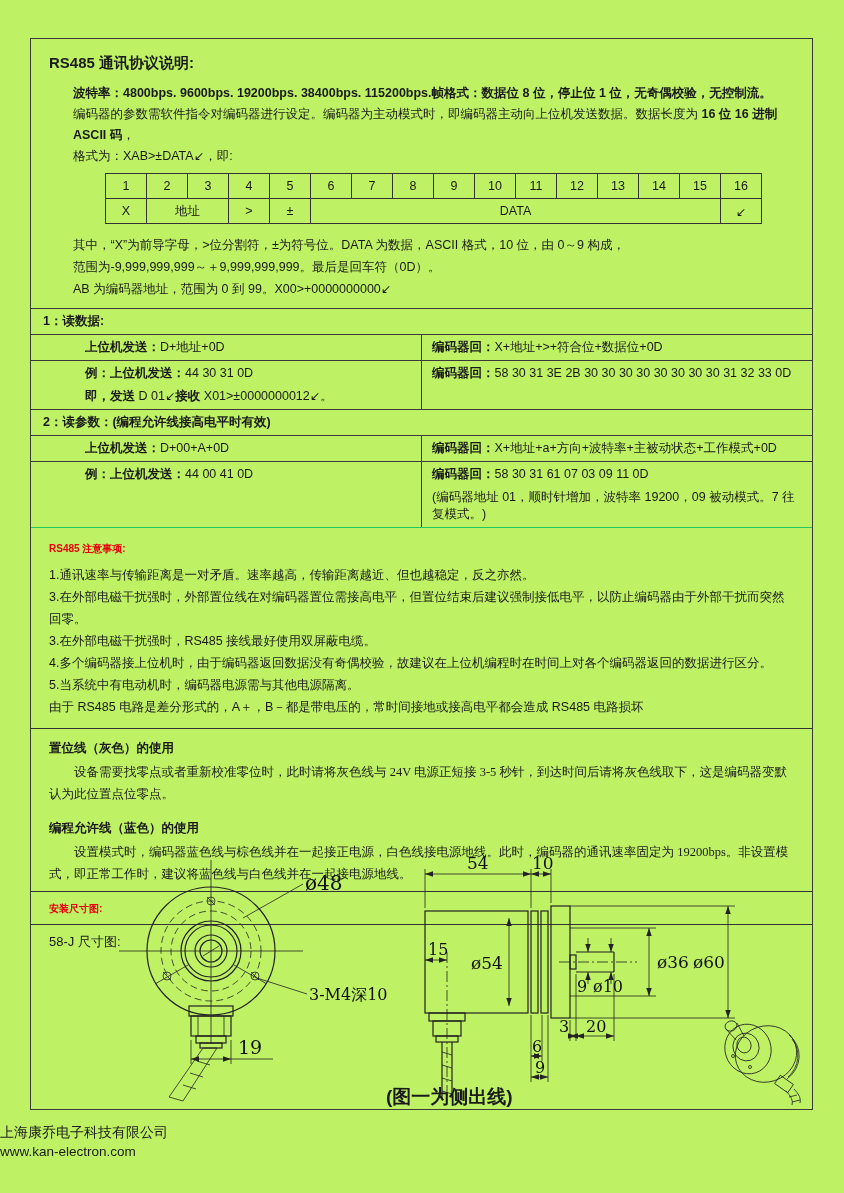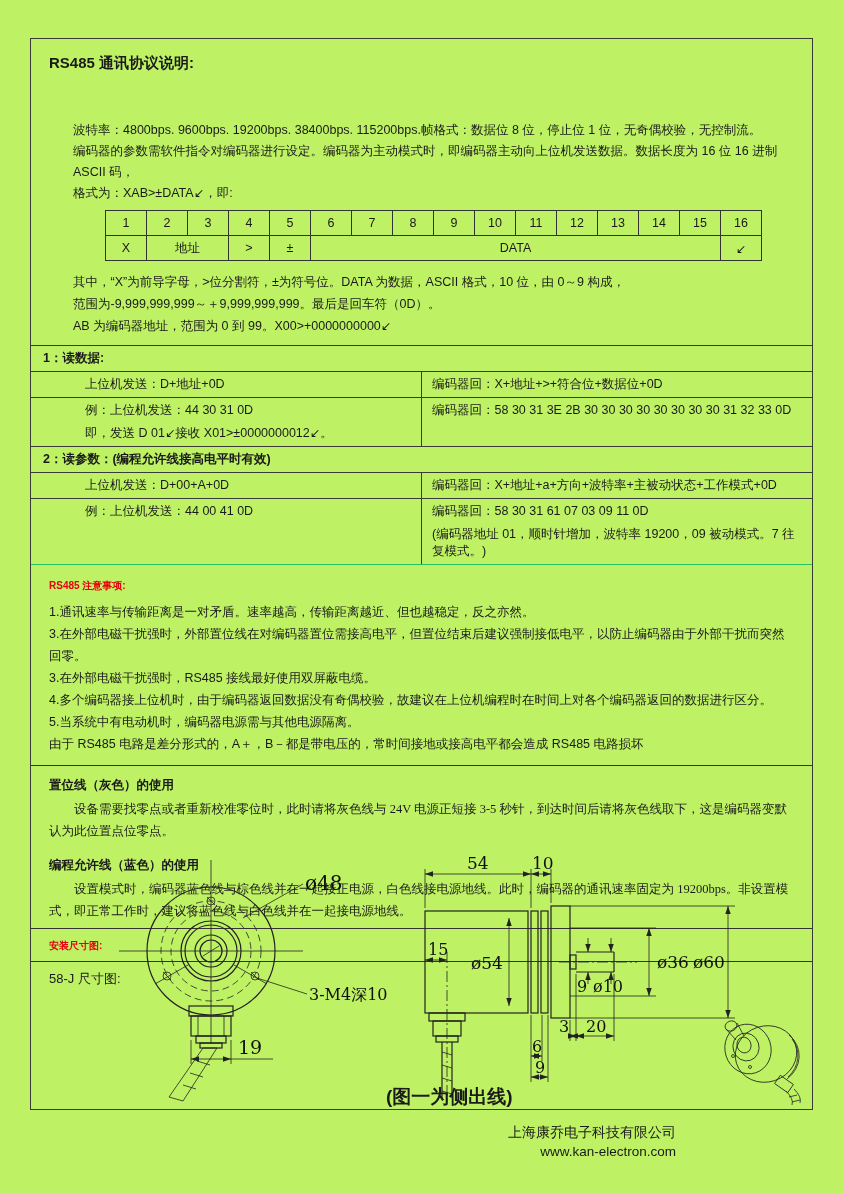--- a/index.html
+++ b/index.html
@@ -1,19 +1,19 @@
 <!DOCTYPE html>
 <html><head>
 <meta charset="utf-8">
 <style>
   html,body{margin:0;padding:0;background:#fff;}
   .page{position:relative;width:844px;height:1193px;background:#bef264;
         font-family:"Liberation Sans","DejaVu Sans",sans-serif;color:#1a1a1a;overflow:hidden;}
   .frame{position:absolute;left:30px;top:38px;width:783px;height:1072px;border:1.5px solid #3a3a3a;box-sizing:border-box;}
-  .b{font-weight:normal;margin-top:37px;}
+  .b{font-weight:bold;}
   .doc-title{font-weight:bold;font-size:15px;padding:15px 18px 0 18px;}
   .intro{padding:10px 18px 0 42px;font-size:12.5px;line-height:21px;}
   .fmt-table{border-collapse:collapse;margin:6px 0 8px 74px;}
   .fmt-table td{border:1px solid #333;width:40px;height:24px;text-align:center;font-size:12.5px;padding:0;}
   .body1{padding:2px 18px 8px 42px;font-size:12.5px;line-height:22px;}
   .body1 p{margin:0;}
   .comm{width:100%;border-collapse:collapse;font-size:12.5px;}
   .comm td{padding:4px 8px;vertical-align:top;border-top:1px solid #3a3a3a;}
   .comm td.sec{font-weight:bold;padding-left:12px;}
   .comm td.l{width:50%;padding-left:54px;border-right:1px solid #3a3a3a;}
@@ -29,21 +29,21 @@
   .wire p{margin:0 0 4px 0;text-indent:2em;font-family:Liberation Serif, serif;}
   .dim-head{font-size:13px;padding:8px 18px 0 18px;}
   .drawings{position:absolute;left:0;top:817px;width:783px;height:252px;}
   .drawings svg{position:absolute;}
   .cad{stroke:#222;fill:none;stroke-width:1.2;}
   .thin{stroke:#222;fill:none;stroke-width:0.8;}
   .dash{stroke-dasharray:7 4;}
   .dashdot{stroke-dasharray:11 3 2 3;}
   .dimtext{font-family:"DejaVu Serif",serif;fill:#111;}
   .caption{position:absolute;left:355px;top:228px;font-weight:bold;font-size:19px;}
-  .footer{position:absolute;left:0;top:1120px;width:676px;text-align:right;}
+  .footer{position:absolute;left:0;top:1120px;width:676px;text-align:left;}
   .footer .co{font-size:14px;margin:4px 0 2px 0;}
   .footer .web{font-size:13.5px;}
 </style>
 </head>
 <body>
 
 <div class="page">
   <div class="frame">
 
     <div class="doc-title">RS485 通讯协议说明:</div>

